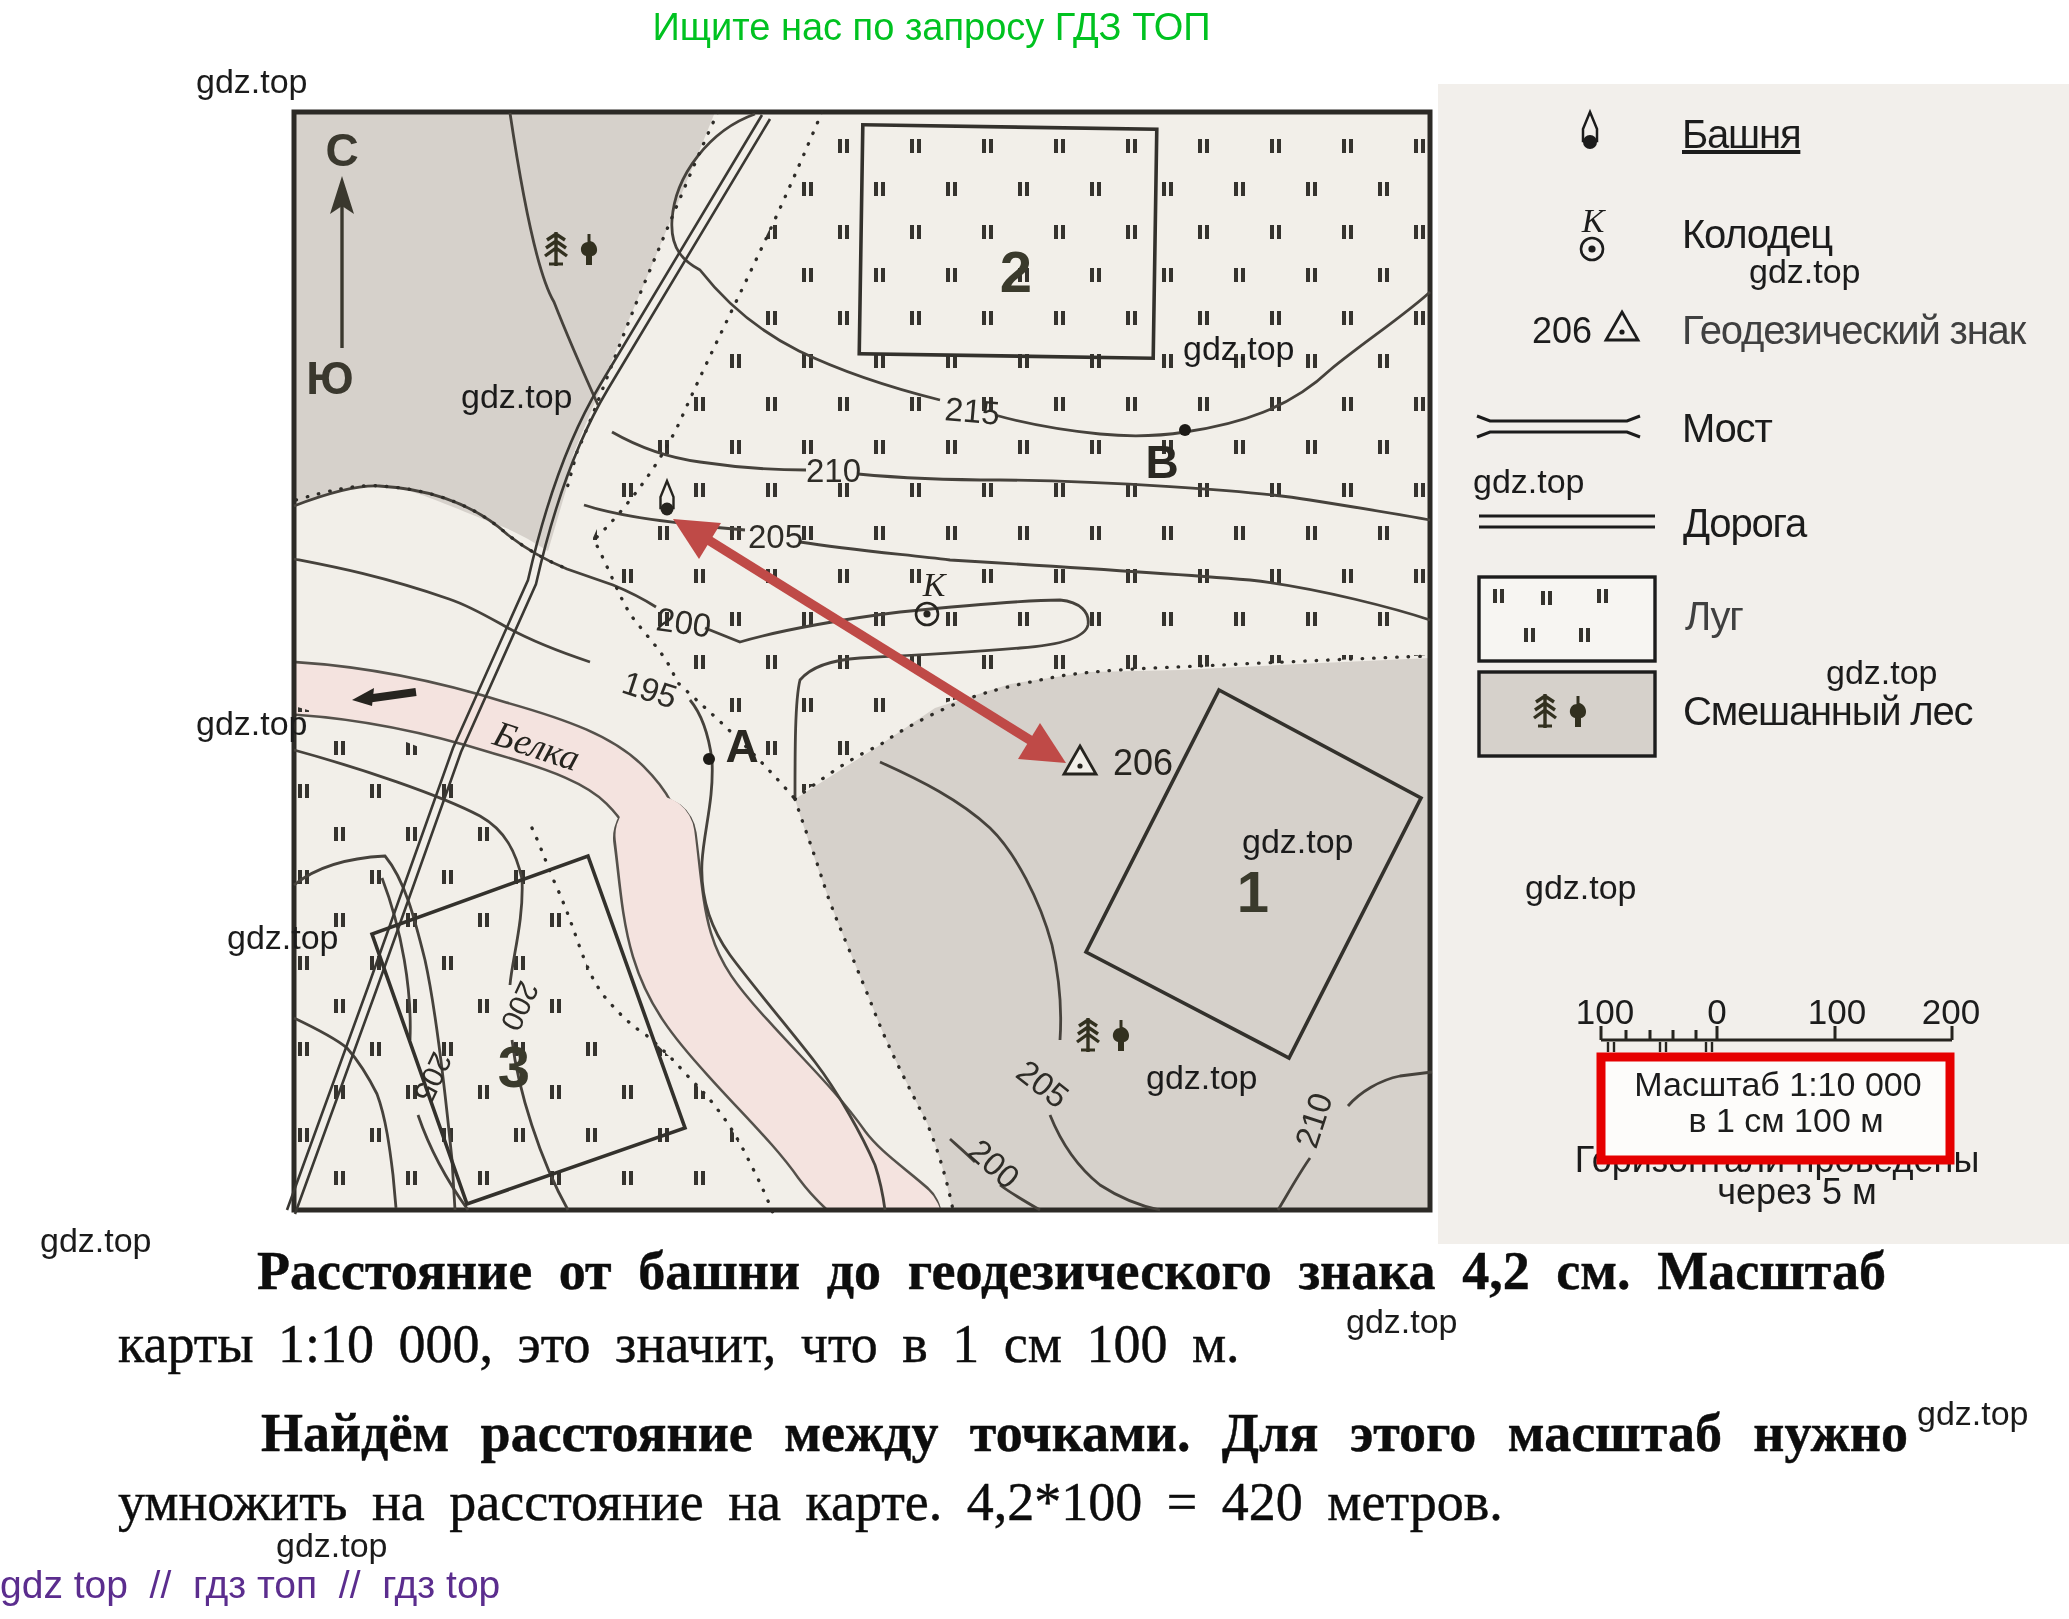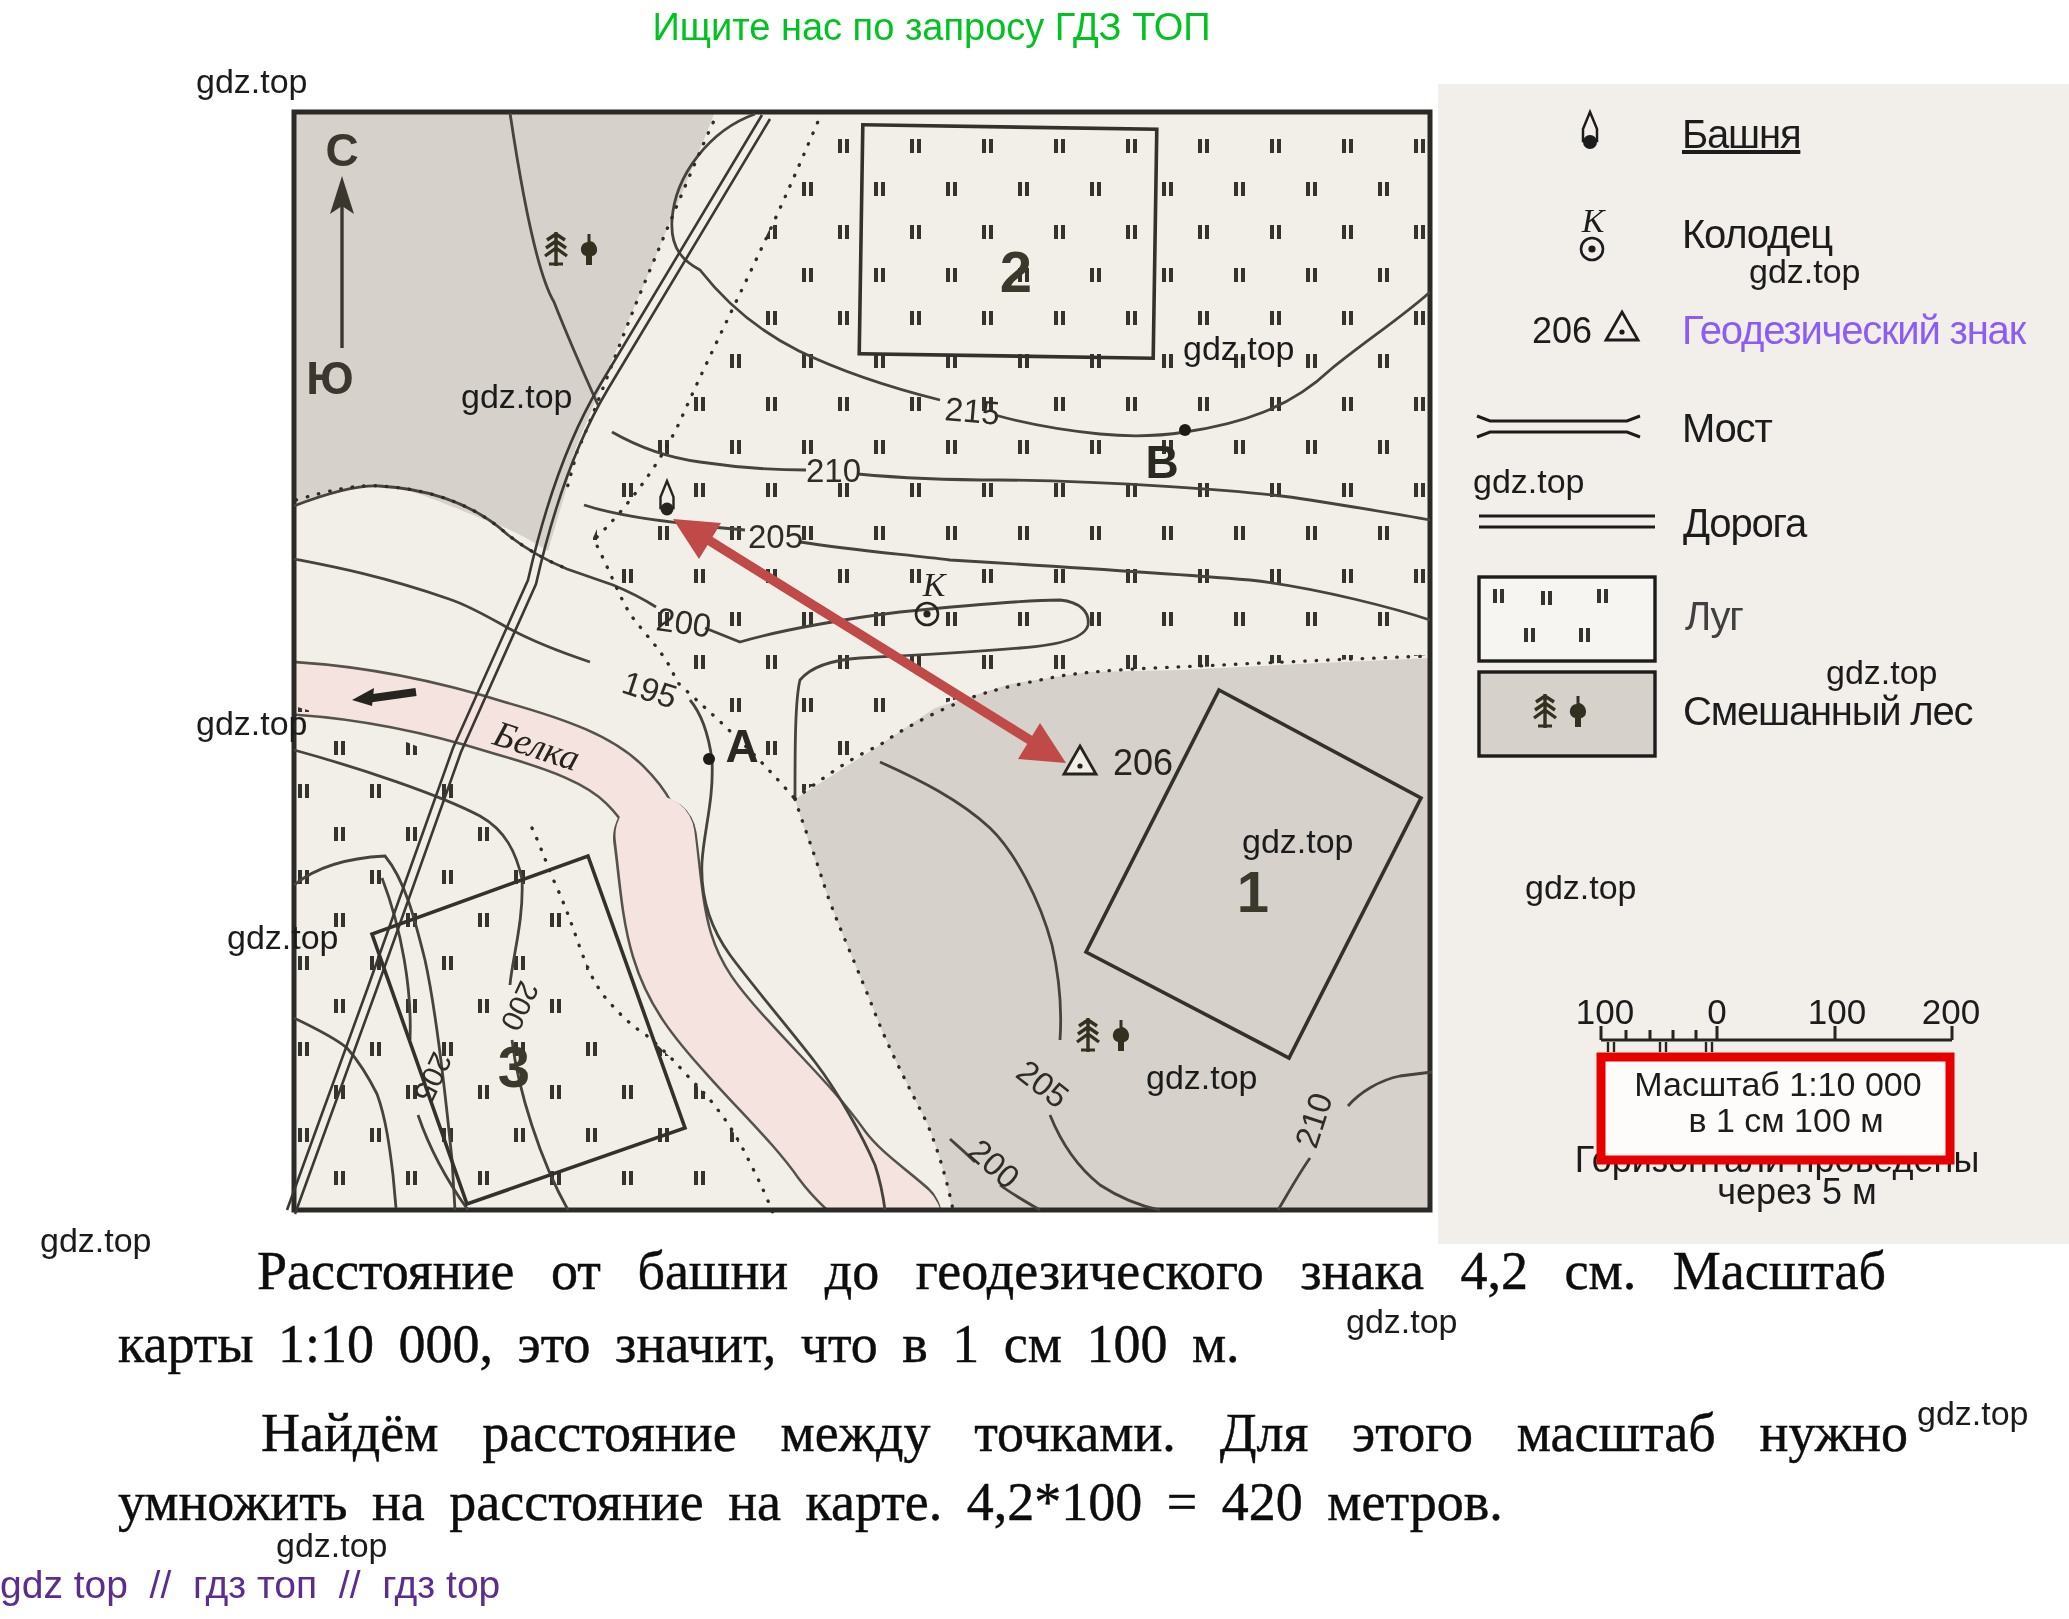--- a/index.html
+++ b/index.html
@@ -1,20 +1,20 @@
 <!DOCTYPE html>
 <html><head>
 <meta charset="utf-8">
 <style>
   html,body{margin:0;padding:0;background:#ffffff;}
   body{width:2069px;height:1619px;position:relative;font-family:"Liberation Sans",sans-serif;overflow:hidden;}
   .abs{position:absolute;}
   .wm{position:absolute;font-family:"Liberation Sans",sans-serif;font-size:34px;color:#1b1b1b;white-space:nowrap;text-align:center;}
   .serif{font-family:"Liberation Serif",serif;font-size:54px;line-height:55px;word-spacing:11px;color:#0d0d0d;white-space:nowrap;-webkit-text-stroke:0.45px #0d0d0d;}
-  .just{white-space:normal;text-align:justify;text-align-last:justify;word-spacing:normal;}
+  .just{white-space:normal;text-align:justify;text-align-last:justify;word-spacing:normal;font-weight:bold;}
 </style>
 </head>
 <body>
 
 <div class="abs" style="left:0;top:6px;width:1863px;text-align:center;font-size:38px;color:#00c220;">Ищите нас по запросу ГДЗ ТОП</div>
 
 <svg class="abs" style="left:0;top:0;" width="2069" height="1619" viewBox="0 0 2069 1619">
 <defs>
 <pattern id="meadow" width="72" height="86" patternUnits="userSpaceOnUse">
   <g fill="#35332e">
@@ -217,21 +217,21 @@
 <text x="1797" y="1204" font-size="36" fill="#1c1c1c" text-anchor="middle" font-family="Liberation Sans, sans-serif">через 5 м</text>
 <rect x="1601" y="1057" width="349" height="103" fill="#fdfcfa" stroke="#e60000" stroke-width="9"></rect>
 <text x="1778" y="1096" font-size="34" fill="#1c1c1c" text-anchor="middle" font-family="Liberation Sans, sans-serif">Масштаб 1:10 000</text>
 <text x="1786" y="1132" font-size="34" fill="#1c1c1c" text-anchor="middle" font-family="Liberation Sans, sans-serif">в 1 см 100 м</text>
 </svg>
 
 <div class="abs" style="left:1682px;top:112px;font-size:40px;letter-spacing:-1.2px;color:#1c1c1c;text-decoration:underline;">Башня</div>
 
 <div class="abs" style="left:1682px;top:212px;font-size:40px;letter-spacing:-1.2px;color:#1c1c1c;">Колодец</div>
 
-<div class="abs" style="left:1682px;top:308px;font-size:40px;letter-spacing:-1.2px;color:#8b5cf6;">Геодезический знак</div>
+<div class="abs" style="left:1682px;top:308px;font-size:40px;letter-spacing:-1.2px;color:#404040;">Геодезический знак</div>
 
 <div class="abs" style="left:1682px;top:406px;font-size:40px;letter-spacing:-1.2px;color:#1c1c1c;">Мост</div>
 
 <div class="abs" style="left:1683px;top:501px;font-size:40px;letter-spacing:-1.2px;color:#1c1c1c;">Дорога</div>
 
 <div class="abs" style="left:1685px;top:580px;font-size:40px;letter-spacing:-1.2px;color:#404040;margin-top:14px;">Луг</div>
 
 <div class="abs" style="left:1683px;top:689px;font-size:40px;letter-spacing:-1.2px;color:#1c1c1c;">Смешанный лес</div>
 
 <div class="abs serif just" style="left:257px;top:1244px;width:1629px;">Расстояние от башни до геодезического знака 4,2 см. Масштаб</div>

